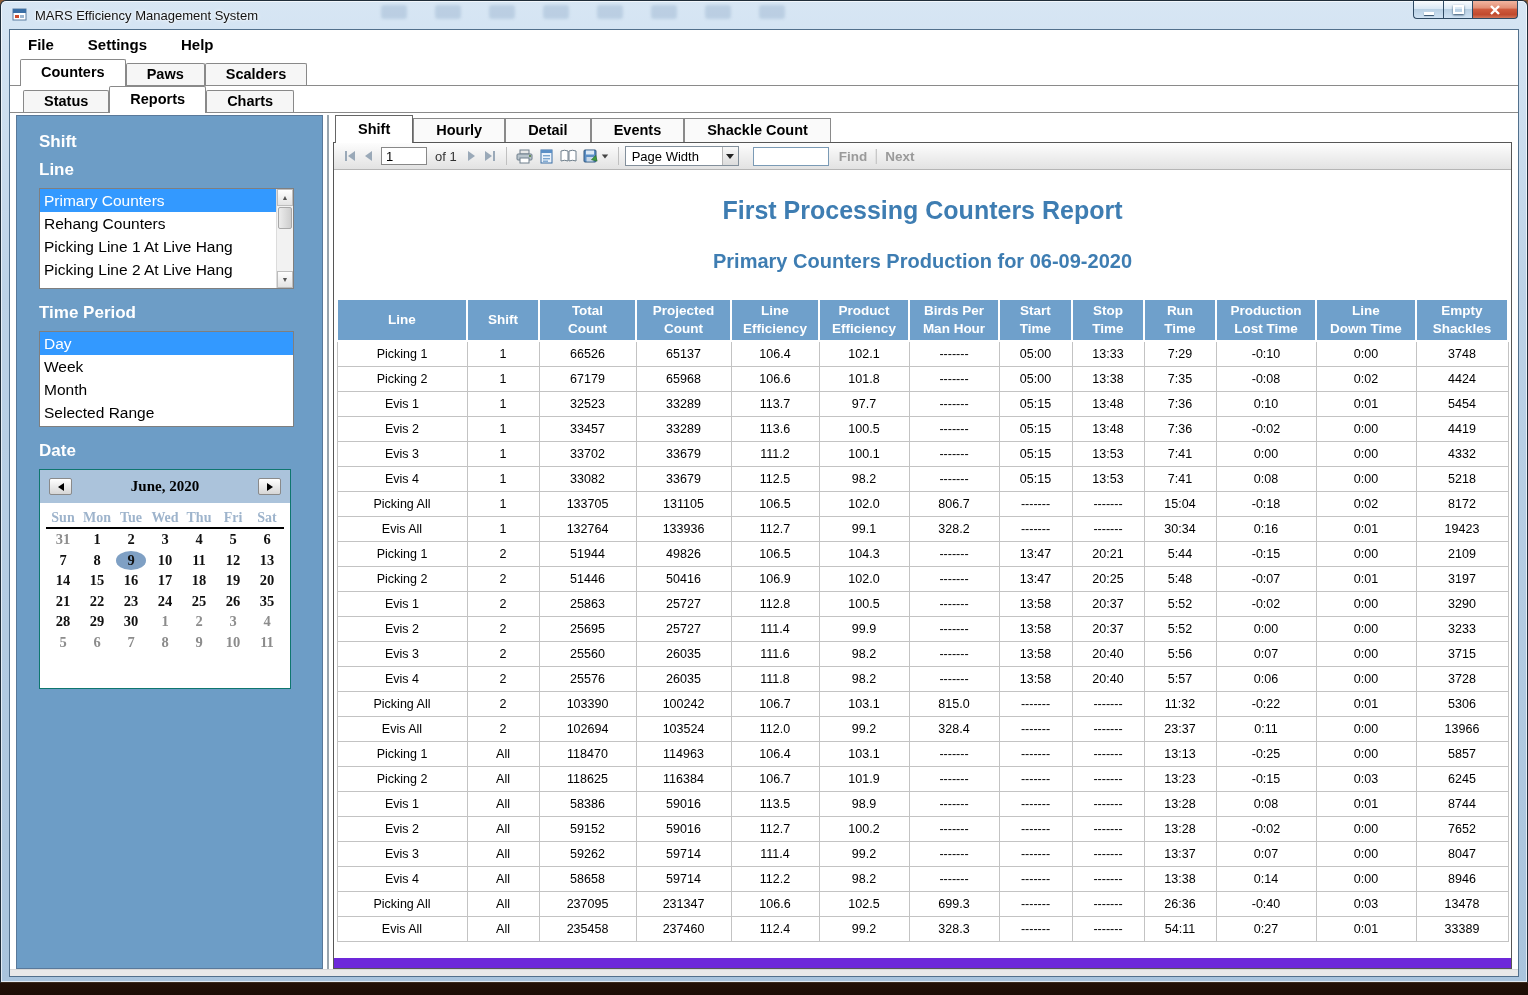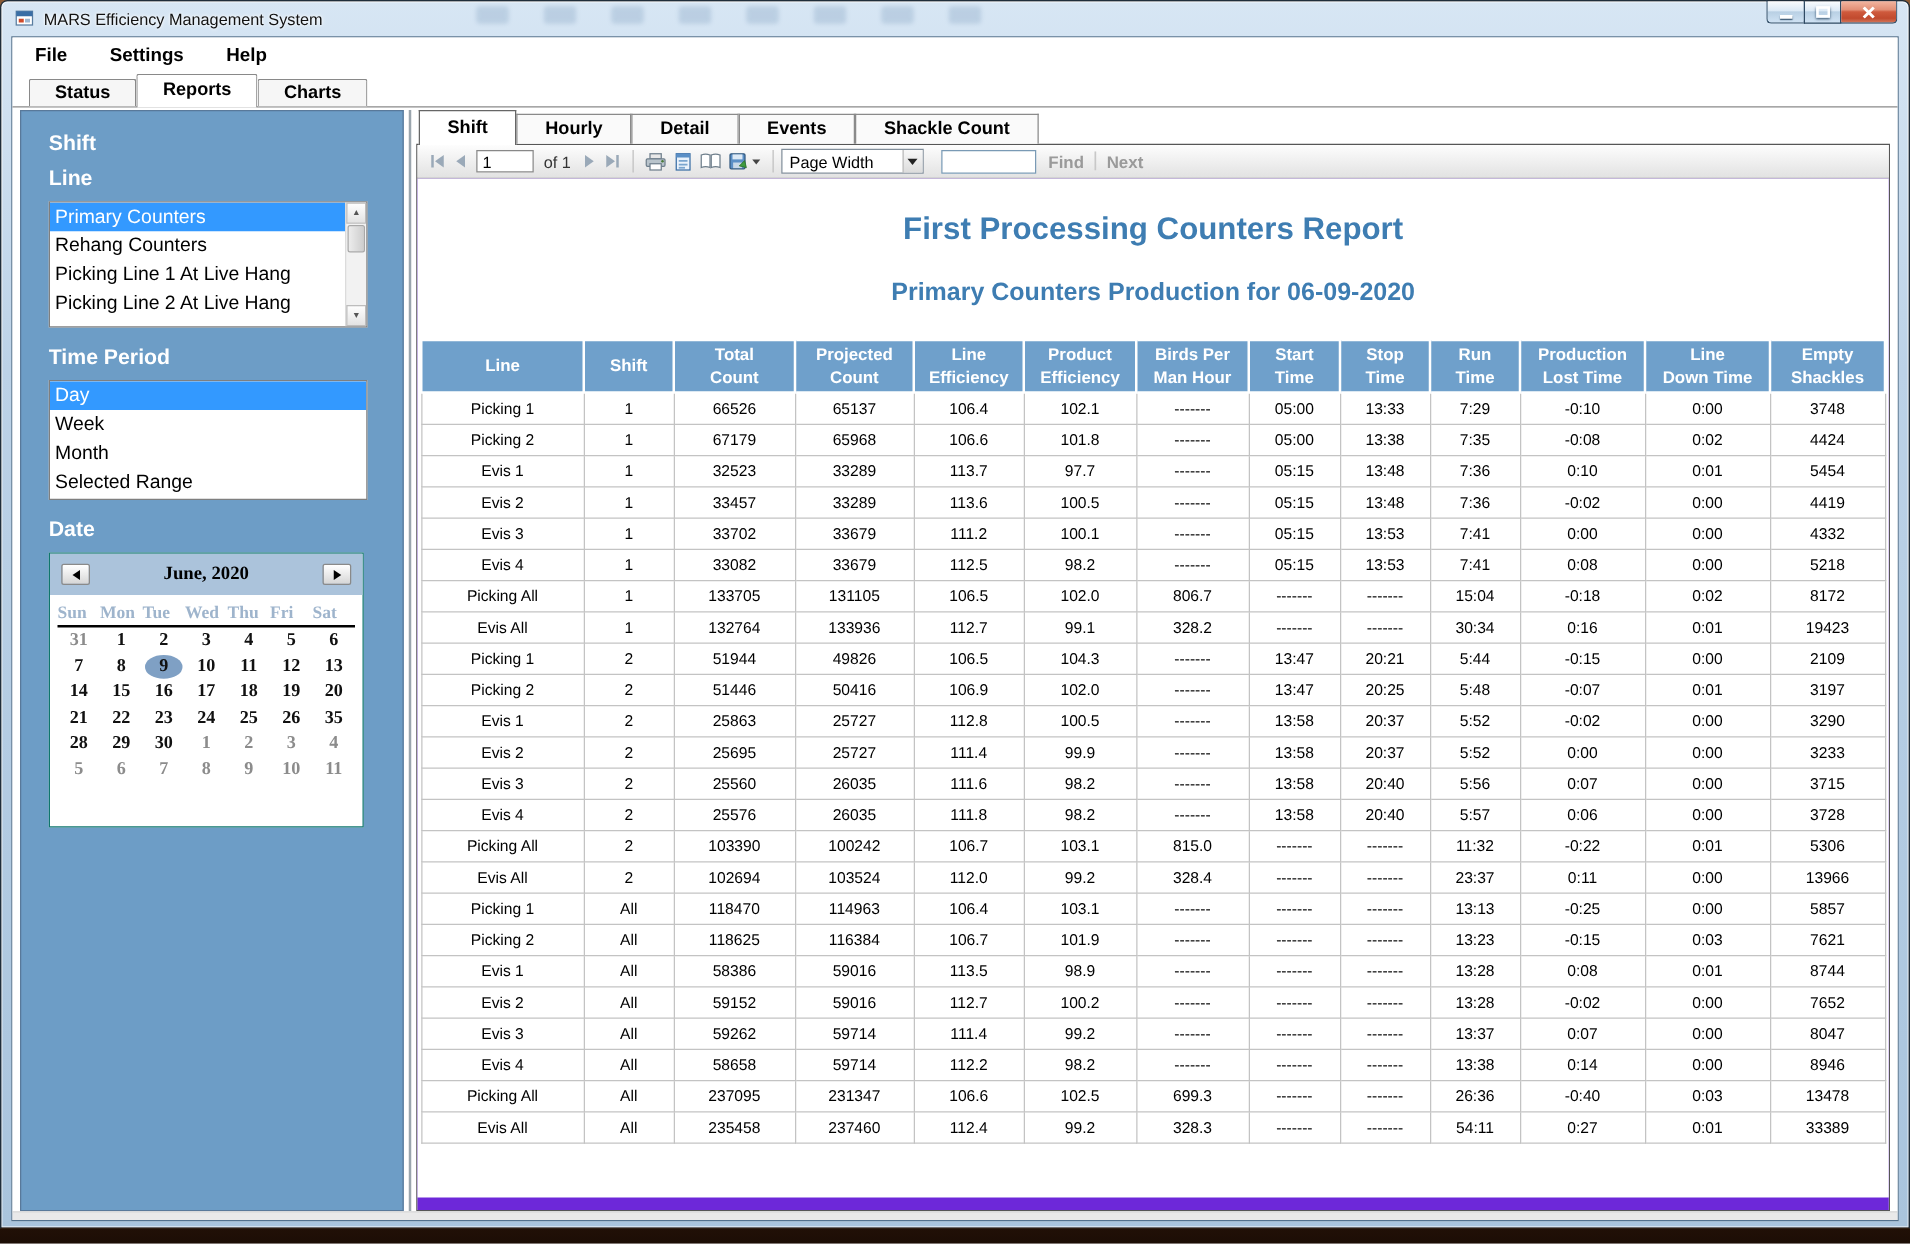--- a/index.html
+++ b/index.html
@@ -57,21 +57,21 @@
   .sb-track { flex: 1; }
 
   
   .calendar { width: 252px; background: #fff; border: 1px solid #0f766e; margin-top: 2px; padding-bottom: 36px; font-family: Liberation Serif, serif; }
   .cal-header { height: 33px; background: #ABC3DB; display: flex; align-items: center; padding: 0 9px; }
   .cal-title { flex: 1; text-align: center; font-weight: bold; font-size: 15px; color: #000; }
   .cal-nav { width: 23px; height: 17px; background: linear-gradient(180deg,#ffffff,#d6d6d6); border: 1px solid #8a8a8a; border-radius: 2px; display: flex; align-items: center; justify-content: center; cursor: default; }
   .tri-l { width: 0; height: 0; border-top: 4px solid transparent; border-bottom: 4px solid transparent; border-right: 6px solid #000; }
   .tri-r { width: 0; height: 0; border-top: 4px solid transparent; border-bottom: 4px solid transparent; border-left: 6px solid #000; }
   .cal-daynames { display: flex; margin: 7px 6px 0 6px; border-bottom: 2px solid #000; padding-bottom: 1px; }
-  .cal-dayname { width: 34.2px; color: #9EB4CC; font-weight: bold; font-size: 14px; }
+  .cal-dayname { width: 34.2px; text-align: center; color: #9EB4CC; font-weight: bold; font-size: 14px; }
   .cal-week { display: flex; margin: 0 6px; }
   .cal-cell { width: 34.2px; height: 20.5px; line-height: 20.5px; text-align: center; font-weight: bold; font-size: 14.5px; color: #111; cursor: default; }
   .cal-cell.muted { color: #8C8C8C; }
   .sel-oval { display: inline-block; width: 30px; height: 19px; line-height: 19px; background: #7FA0C4; border-radius: 50%; }
 
   
   .v-sep { width: 2px; background: #9aa5ad; margin: 0 4px 0 4px; }
   .report-area { flex: 1; display: flex; flex-direction: column; min-width: 0; }
   .report-tabs { display: flex; align-items: flex-end; height: 28px; padding-left: 2px; position: relative; z-index: 2; margin-bottom: -1px; }
   .rtab { border: 1px solid #8a8a8a; border-bottom: none; background: #fafafa; height: 24px; line-height: 22px; margin-bottom: 1px;
@@ -143,20 +143,25 @@
           </svg>
         </div>
       </div>
     </div>
 
     <div class="client">
       <div class="menubar" id="menubar">
           <div class="menu-item">File</div>
           <div class="menu-item">Settings</div>
           <div class="menu-item">Help</div>
+        </div>
+      <div class="tabrow" id="tabs-primary">
+          <div class="tab active">Counters</div>
+          <div class="tab">Paws</div>
+          <div class="tab">Scalders</div>
         </div>
       <div class="tabrow second" id="tabs-secondary">
           <div class="tab">Status</div>
           <div class="tab active">Reports</div>
           <div class="tab">Charts</div>
         </div>
 
       <div class="content">
 
         <div class="sidebar">
@@ -658,21 +663,21 @@
                         <td>118625</td>
                         <td>116384</td>
                         <td>106.7</td>
                         <td>101.9</td>
                         <td>-------</td>
                         <td>-------</td>
                         <td>-------</td>
                         <td>13:23</td>
                         <td>-0:15</td>
                         <td>0:03</td>
-                        <td>7621</td>
+                        <td>6245</td>
                       </tr>
                       <tr>
                         <td>Evis 1</td>
                         <td>All</td>
                         <td>58386</td>
                         <td>59016</td>
                         <td>113.5</td>
                         <td>98.9</td>
                         <td>-------</td>
                         <td>-------</td>

